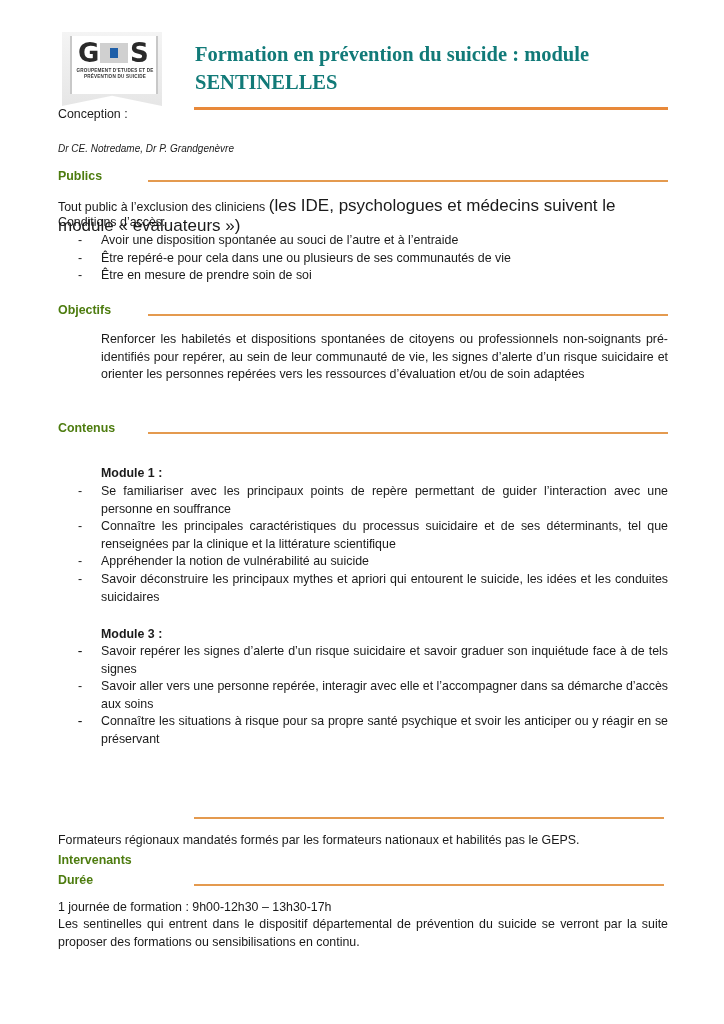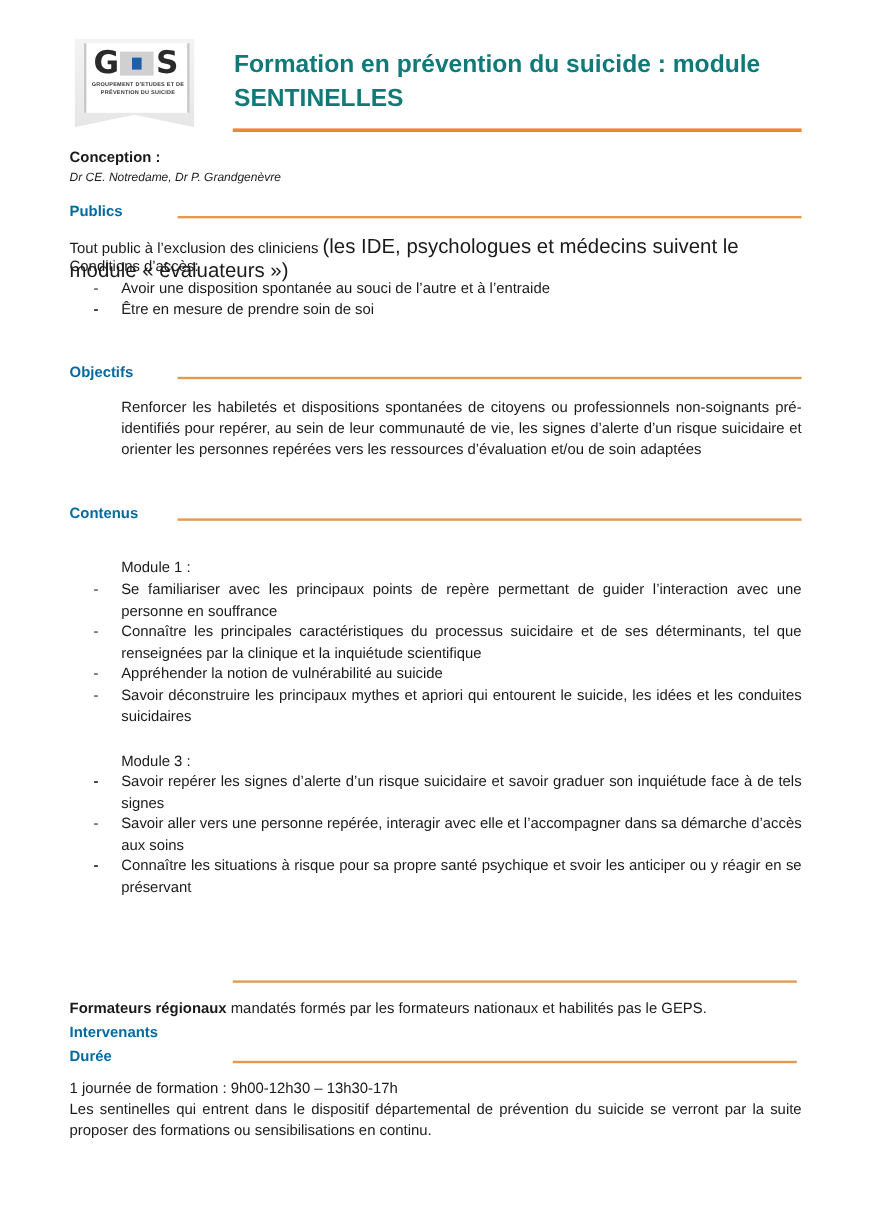--- a/index.html
+++ b/index.html
@@ -29,38 +29,38 @@
     position: absolute; left: 24px; top: 3px; width: 28px; height: 20px;
     background: #d0d0d0;
   }
   .logo-e-mark { position: absolute; left: 10px; top: 5px; width: 8px; height: 10px; background: #1f5fa8; }
   .logo-caption {
     position: absolute; left: 4px; top: 32px; width: 78px; text-align: center;
     font-size: 4.6px; line-height: 6px; font-weight: bold; color: #333; letter-spacing: 0.2px;
   }
   .title {
     position: absolute; left: 195px; top: 40px; width: 490px;
-    color: #117a78; font-family: Liberation Sans, sans-serif; font-weight: bold;
+    color: #117a78; font-family: Liberation Serif, serif; font-weight: bold;
     font-size: 20.5px; line-height: 28px;
   }
   .title-rule { position: absolute; left: 194px; top: 107px; width: 474px; height: 3px; background: #e8893a; }
 
-  .conception-label { position: absolute; left: 58px; top: 123px; font-weight: bold; }
+  .conception-label { position: absolute; left: 58px; top: 106px; font-weight: normal; }
   .conception-authors { position: absolute; left: 58px; top: 140px; font-style: italic; font-size: 10px; }
 
-  .sec-head { position: absolute; left: 58px; color: #0369a1; font-weight: bold; font-size: 12.4px; }
+  .sec-head { position: absolute; left: 58px; color: #4d7c0f; font-weight: bold; font-size: 12.4px; }
   .sec-rule { position: absolute; height: 2px; background: #e49a4f; }
 
   .para { position: absolute; left: 58px; width: 610px; }
   .indented { position: absolute; left: 101px; width: 567px; text-align: justify; }
   ul.dash { list-style: none; margin: 0; padding: 0; position: absolute; left: 58px; width: 610px; }
   ul.dash li { position: relative; padding-left: 43px; text-align: justify; }
   ul.dash li .dash-mark { position: absolute; left: 20px; top: 0; }
-  .module-head { position: absolute; left: 101px; font-weight: normal; }
-  b { font-weight: bold; }
+  .module-head { position: absolute; left: 101px; font-weight: bold; }
+  b { font-weight: normal; }
 </style>
 </head>
 <body>
 
 <div class="logo">
   <div class="logo-inner">
     <div class="logo-letters">
       <span class="logo-g">G</span>
       <span class="logo-e">
           <span class="logo-e-mark"></span>
@@ -81,35 +81,35 @@
 <div class="conception-authors">Dr CE. Notredame, Dr P. Grandgenèvre</div>
 
 <div class="sec-head" style="top:168px">Publics</div>
 <div class="sec-rule" style="left:148px; top:180px; width:520px"></div>
 <div class="para" style="top:197px">
   <span>Tout public à l’exclusion des cliniciens </span><span style="font-size:17px">(les IDE, psychologues et médecins suivent le module « évaluateurs »)</span>
 </div>
 <div class="para" style="top:214px">Conditions d’accès:</div>
 <ul class="dash" style="top:232px">
   <li><span class="dash-mark">-</span><span>Avoir une disposition spontanée au souci de l’autre et à l’entraide</span></li>
-  <li><span class="dash-mark">-</span></li>
+  <li><span class="dash-mark">-</span><span>Être repéré-e pour cela dans une ou plusieurs de ses communautés de vie</span></li>
   <li><span class="dash-mark">-</span><span>Être en mesure de prendre soin de soi</span></li>
 </ul>
 
 <div class="sec-head" style="top:302px">Objectifs</div>
 <div class="sec-rule" style="left:148px; top:314px; width:520px"></div>
 <div class="indented" style="top:331px">Renforcer les habiletés et dispositions spontanées de citoyens ou professionnels non-soignants pré-identifiés pour repérer, au sein de leur communauté de vie, les signes d’alerte d’un risque suicidaire et orienter les personnes repérées vers les ressources d’évaluation et/ou de soin adaptées</div>
 
 <div class="sec-head" style="top:420px">Contenus</div>
 <div class="sec-rule" style="left:148px; top:432px; width:520px"></div>
 
 <div class="module-head" style="top:465px">Module 1 :</div>
 <ul class="dash" style="top:483px">
   <li><span class="dash-mark">-</span><span>Se familiariser avec les principaux points de repère permettant de guider l’interaction avec une personne en souffrance</span></li>
-  <li><span class="dash-mark">-</span><span>Connaître les principales caractéristiques du processus suicidaire et de ses déterminants, tel que renseignées par la clinique et la inquiétude scientifique</span></li>
+  <li><span class="dash-mark">-</span><span>Connaître les principales caractéristiques du processus suicidaire et de ses déterminants, tel que renseignées par la clinique et la littérature scientifique</span></li>
   <li><span class="dash-mark">-</span><span>Appréhender la notion de vulnérabilité au suicide</span></li>
   <li><span class="dash-mark">-</span><span>Savoir déconstruire les principaux mythes et apriori qui entourent le suicide, les idées et les conduites suicidaires</span></li>
 </ul>
 
 <div class="module-head" style="top:626px">Module 3 :</div>
 <ul class="dash" style="top:643px">
   <li><span class="dash-mark">-</span></li>
   <li><span class="dash-mark">-</span><span>Savoir repérer les signes d’alerte d’un risque suicidaire et savoir graduer son inquiétude face à de tels signes</span></li>
   <li><span class="dash-mark">-</span><span>Savoir aller vers une personne repérée, interagir avec elle et l’accompagner dans sa démarche d’accès aux soins</span></li>
   <li><span class="dash-mark">-</span></li>

